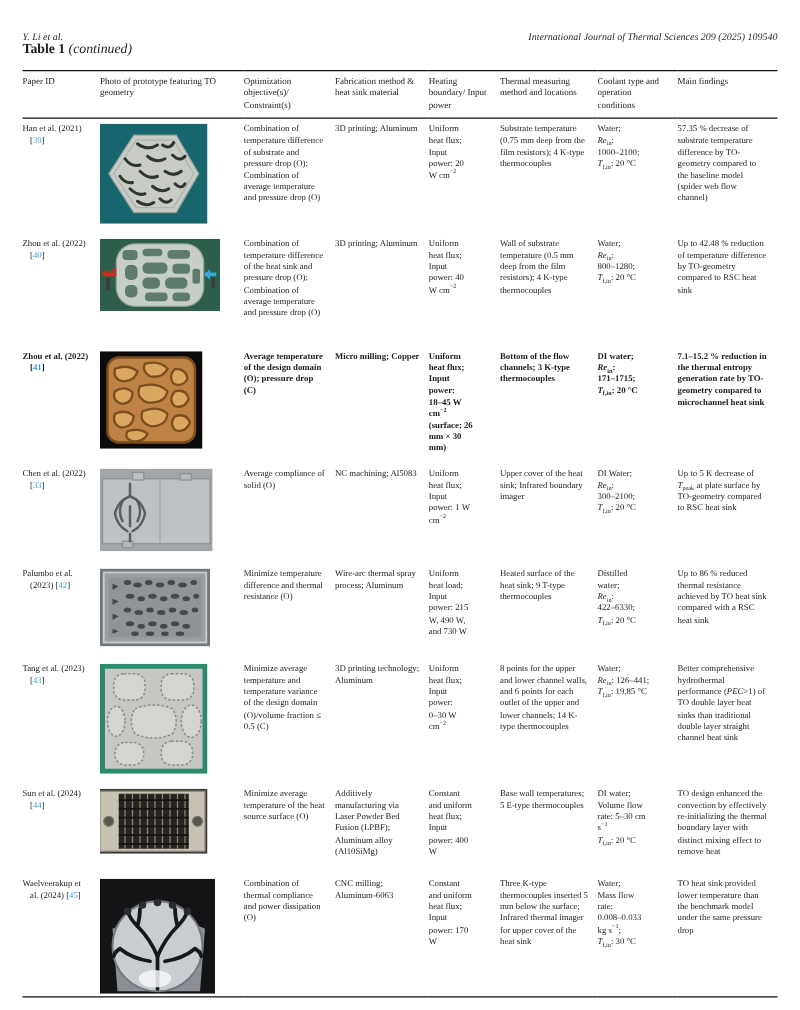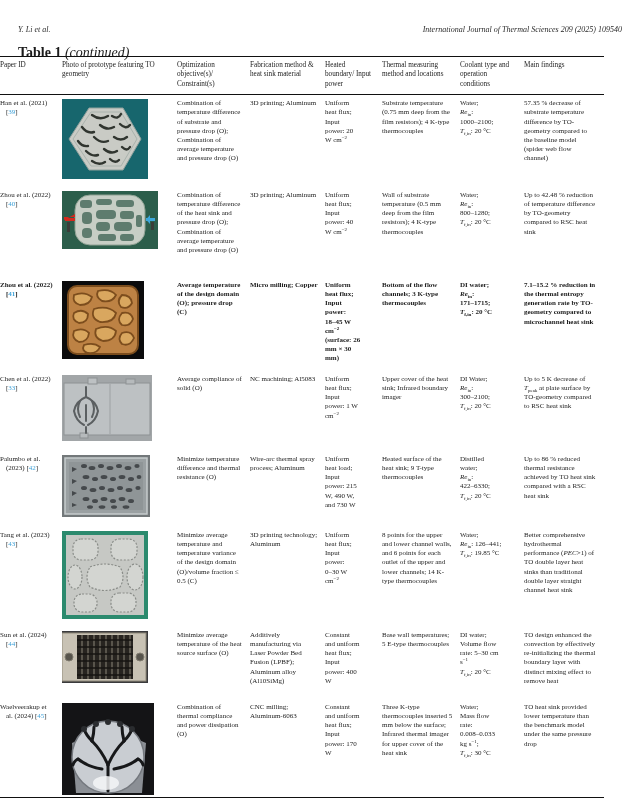--- a/index.html
+++ b/index.html
@@ -1,23 +1,23 @@
 <!DOCTYPE html>
 <html><head>
 <meta charset="utf-8">
 <style>
   html,body{margin:0;padding:0;background:#ffffff;}
   .page{position:relative;width:640px;height:808px;background:#fff;
         font-family:"Liberation Serif","DejaVu Serif",serif;color:#1c1c1c;overflow:hidden;margin-top:13px;}
   .running-head{position:absolute;top:12px;left:18px;right:18px;display:flex;
                 justify-content:space-between;font-style:italic;font-size:8px;color:#2a2a2a;}
-  .caption{position:absolute;top:32px;left:18px;font-size:14px;}
+  .caption{position:absolute;top:20px;left:18px;font-size:11px;}
   .caption .cap-b{font-weight:bold;}
   .caption .cap-i{font-style:italic;}
-  table.t{position:absolute;top:43px;left:0;width:604px;border-collapse:collapse;
+  table.t{position:absolute;top:43px;left:18px;width:604px;border-collapse:collapse;
           table-layout:fixed;border-top:1.4px solid #111;border-bottom:1.4px solid #111;}
   table.t th{font-weight:normal;text-align:left;vertical-align:top;font-size:7.2px;
              line-height:1.3;padding:4px 6px 5px 0;border-bottom:1.3px solid #111;}
   table.t td{vertical-align:top;font-size:7px;line-height:1.32;padding:4px 7px 2px 0;}
   .c0{width:62px;} .c1{width:115px;} .c2{width:73px;} .c3{width:75px;}
   .c4{width:57px;} .c5{width:78px;} .c6{width:64px;} .c7{width:80px;}
   .paper-id{padding-left:6px;text-indent:-6px;}
   .ref{color:#3fa2d9;}
   sub,sup{font-size:5px;line-height:0;}
   .photo{display:block;}
@@ -48,21 +48,21 @@
         <col class="c5">
         <col class="c6">
         <col class="c7">
     </colgroup>
     <thead>
       <tr>
         <th>Paper ID</th>
         <th>Photo of prototype featuring TO geometry</th>
         <th>Optimization objective(s)/ Constraint(s)</th>
         <th>Fabrication method &amp; heat sink material</th>
-        <th>Heated boundary/ Input power</th>
+        <th>Heating boundary/ Input power</th>
         <th>Thermal measuring method and locations</th>
         <th>Coolant type and operation conditions</th>
         <th>Main findings</th>
       </tr>
     </thead>
     <tbody>
 
       <tr style="height:92px;">
         <td>
             <div class="paper-id">Han et al. (2021) [<span class="ref">39</span>]</div>

